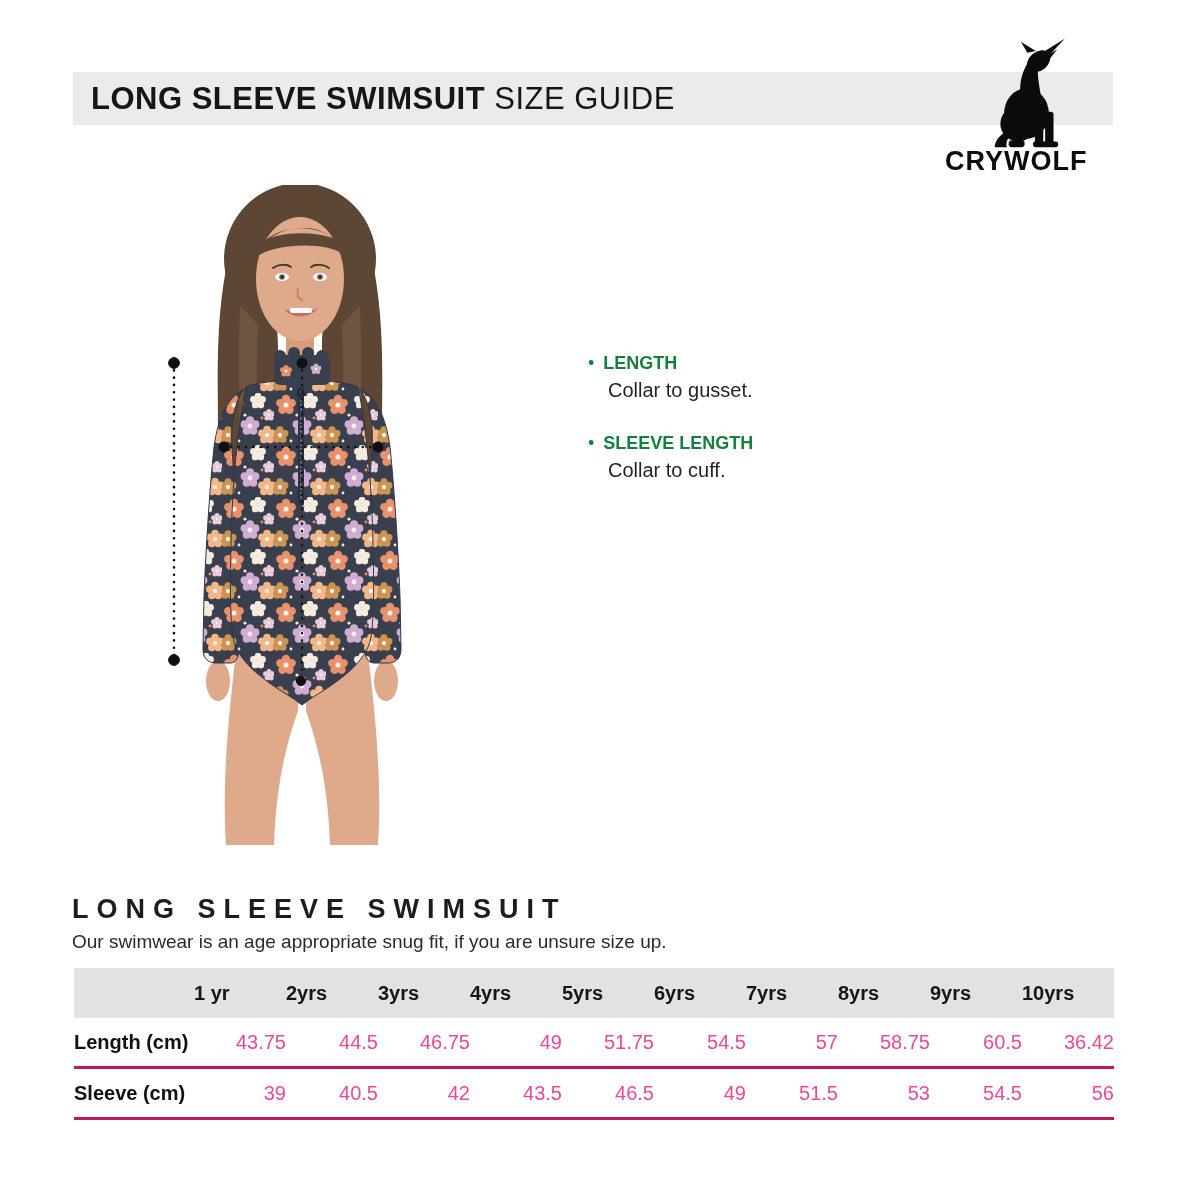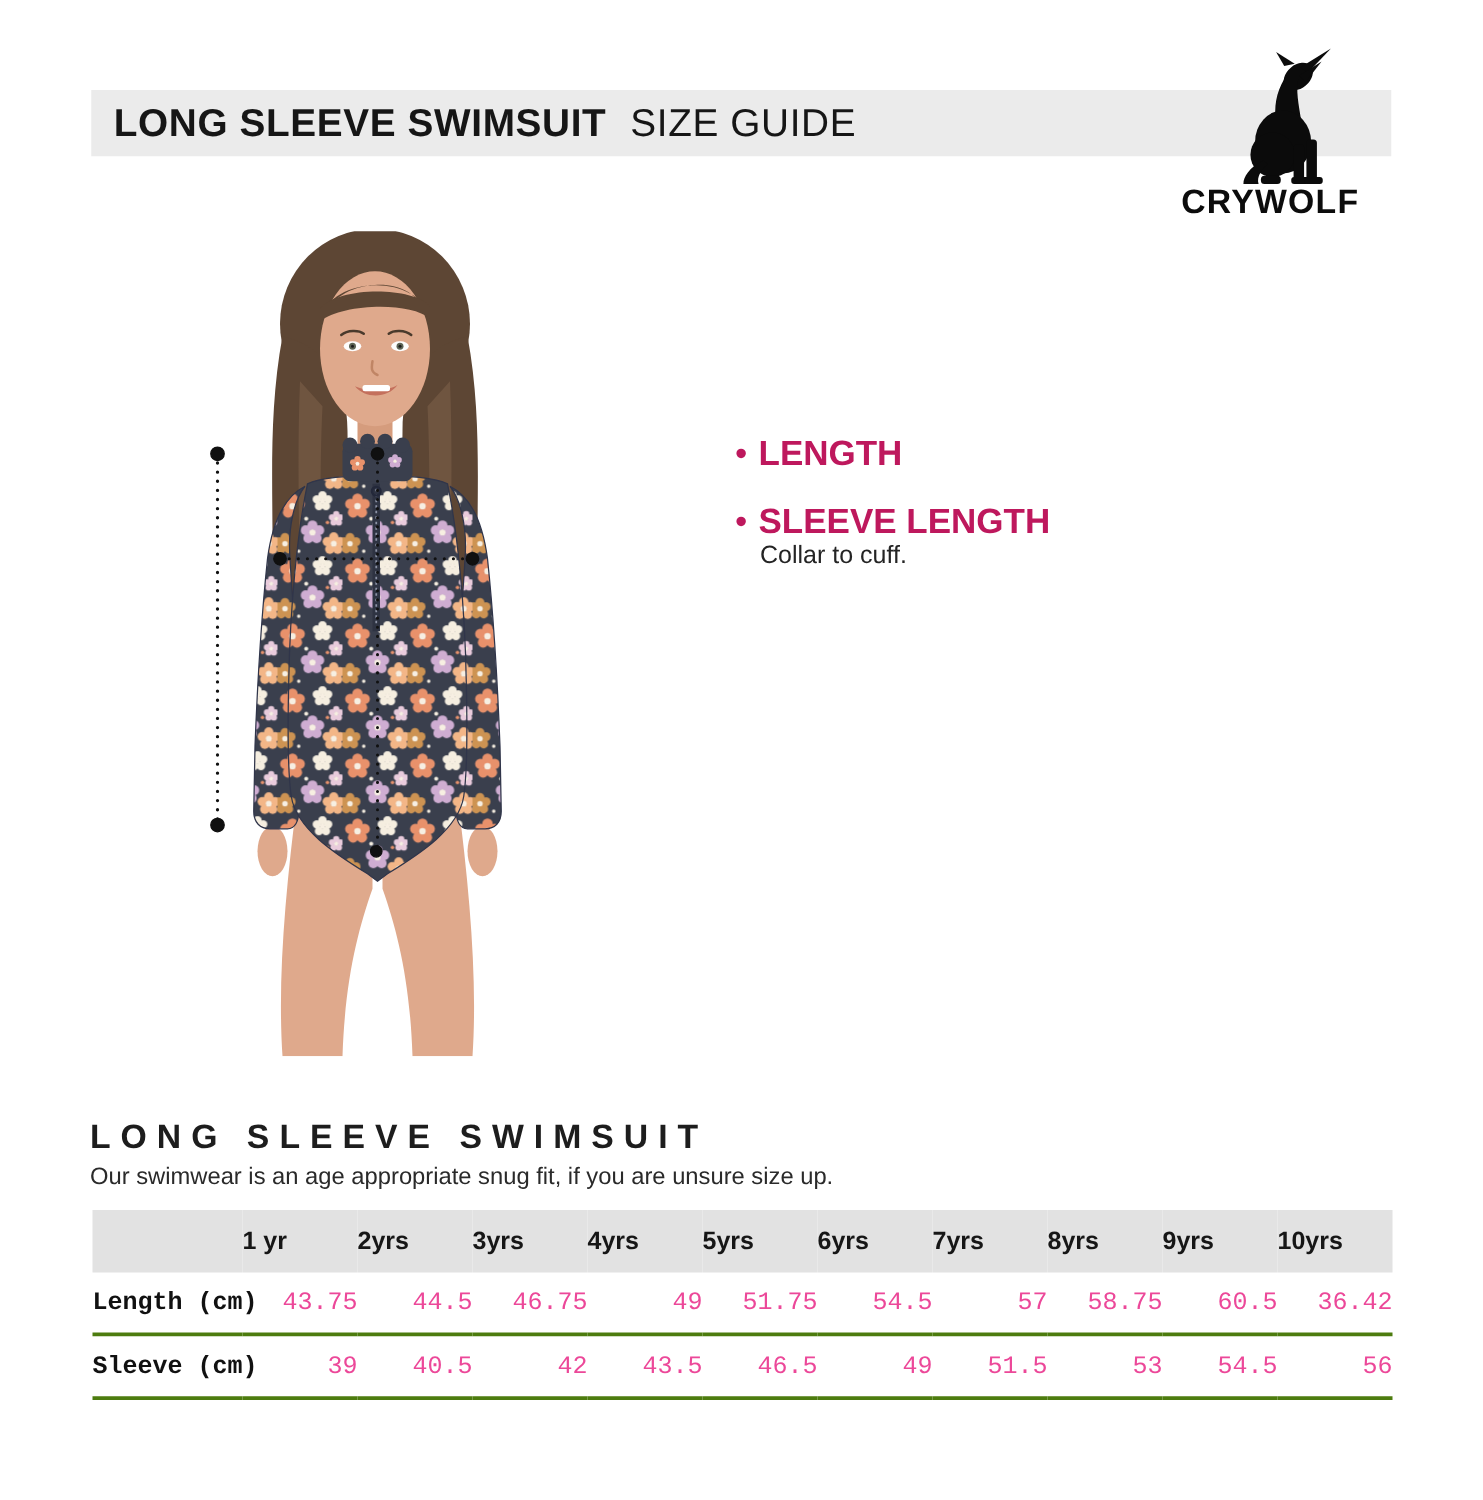--- a/index.html
+++ b/index.html
@@ -7,31 +7,31 @@
     width:1186px;height:1200px;position:relative;background:#ffffff;
     font-family:"Liberation Sans", sans-serif;color:#1a1a1a;overflow:hidden;
   }
   
   .header-bar{
     position:absolute;left:73px;top:72px;width:1040px;height:53px;
     background:#ebebeb;display:flex;align-items:center;padding-left:18px;box-sizing:border-box;
   }
   .header-title{font-size:31px;letter-spacing:.5px;white-space:nowrap;color:#161616;}
   .header-title .t-bold{font-weight:800;}
-  .header-title .t-light{font-weight:300;margin-left:10px;}
+  .header-title .t-light{font-weight:300;}
   .logo{position:absolute;left:945px;top:33px;width:176px;height:150px;text-align:center;}
   .logo svg{position:absolute;left:38px;top:4px;}
   .brand-name{
     position:absolute;left:0;top:113px;width:176px;text-align:left;
     font-size:27px;font-weight:800;letter-spacing:1px;color:#0c0c0c;
   }
   
   .measure-list{position:absolute;left:588px;top:350px;width:320px;}
   .measure-item{margin-bottom:28px;}
-  .measure-title{font-size:28px;font-weight:800;color:#be185d;line-height:26px;}
+  .measure-title{font-size:18px;font-weight:800;color:#15803d;line-height:26px;}
   .measure-title .dot{font-weight:400;margin-right:9px;}
   .measure-desc{font-size:20px;font-weight:400;color:#242424;line-height:24px;margin-left:20px;margin-top:2px;}
   
   .photo{position:absolute;left:160px;top:185px;width:400px;height:660px;}
   
   .size-heading{
     position:absolute;left:72px;top:894px;font-size:27px;font-weight:700;
     letter-spacing:8px;color:#1d1d1d;white-space:nowrap;
   }
   .size-note{position:absolute;left:72px;top:931px;font-size:19px;color:#2a2a2a;}
@@ -41,21 +41,21 @@
     border-collapse:collapse;table-layout:fixed;font-size:20px;
   }
   .size-table col.label-col{width:120px;}
   .size-table thead th{
     background:#e2e2e2;height:50px;font-weight:700;text-align:left;color:#161616;padding:0;
   }
   .size-table tbody th{
     text-align:left;font-weight:700;height:48px;padding:0;color:#111;white-space:nowrap;
   }
   .size-table tbody td{text-align:right;height:48px;padding:0;color:#ec4899;font-weight:400;}
-  .size-table tbody tr{border-bottom:3px solid #4d7c0f;font-family:Liberation Mono, monospace;}
+  .size-table tbody tr{border-bottom:3px solid #be185d;}
 </style>
 </head>
 <body>
 
 <div class="header-bar">
   <div class="header-title">
     <span class="t-bold">LONG SLEEVE SWIMSUIT</span>
     <span class="t-light">SIZE GUIDE</span>
   </div>
 </div>
@@ -190,20 +190,21 @@
         <circle cx="208" cy="262" r="5"></circle>
     </g>
   </g>
 </svg>
 
 <div class="measure-list">
   <div class="measure-item">
     <div class="measure-title">
       <span class="dot">•</span><span>LENGTH</span>
     </div>
+    <div class="measure-desc">Collar to gusset.</div>
   </div>
   <div class="measure-item">
     <div class="measure-title">
       <span class="dot">•</span><span>SLEEVE LENGTH</span>
     </div>
     <div class="measure-desc">Collar to cuff.</div>
   </div>
 </div>
 
 <div class="size-heading">LONG SLEEVE SWIMSUIT</div>

